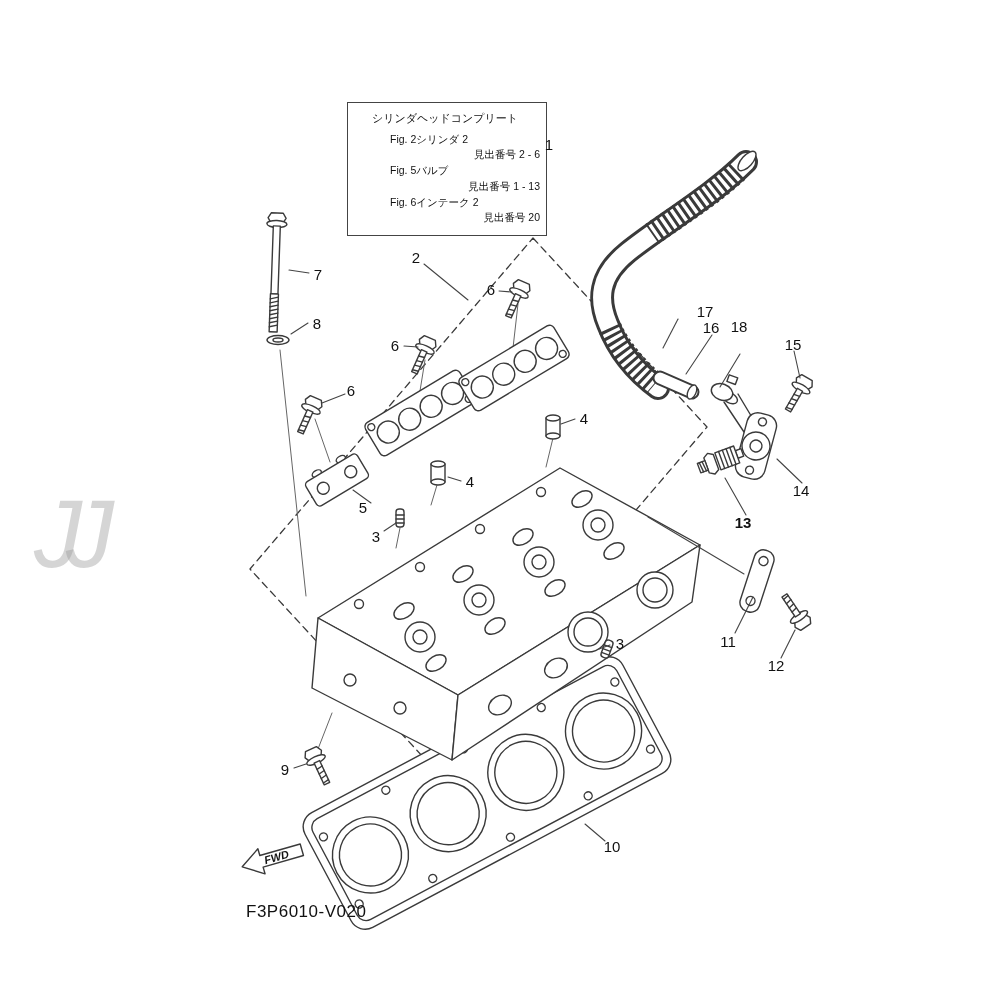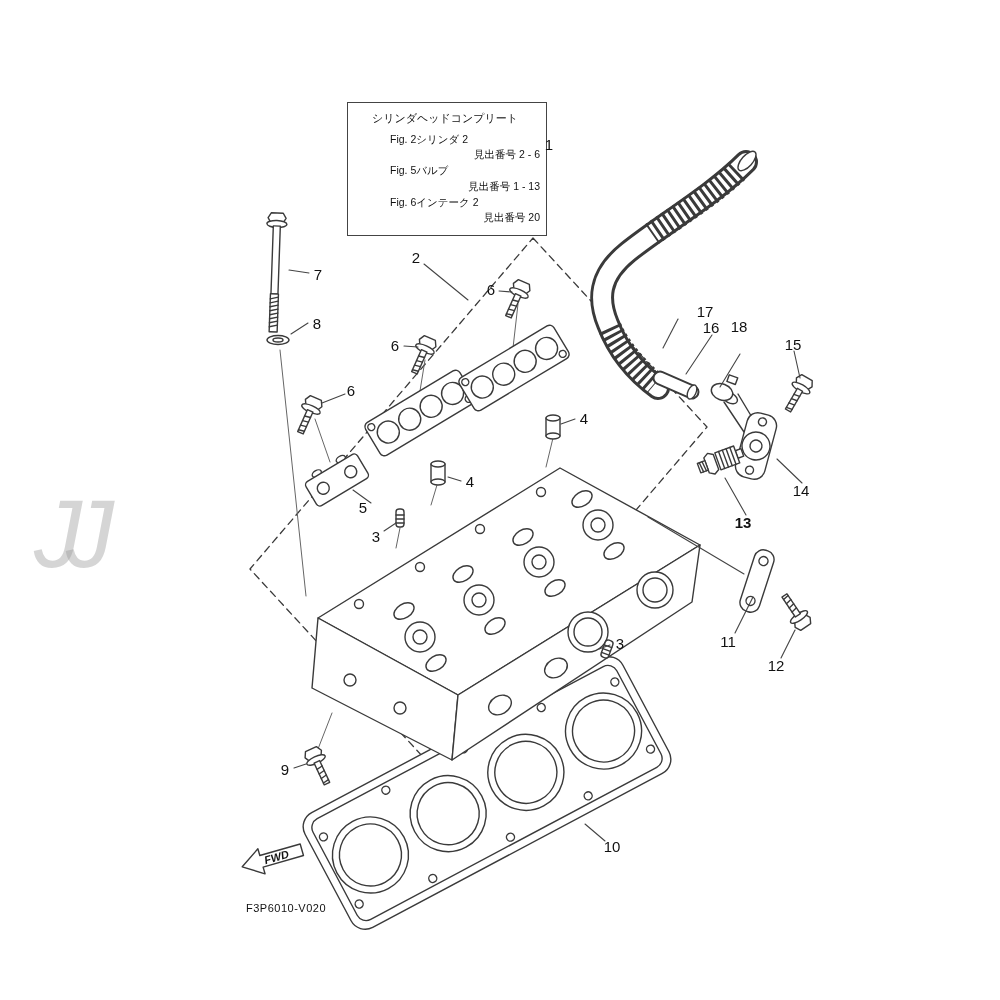--- a/index.html
+++ b/index.html
@@ -28,21 +28,21 @@
   .ib-title{font-size:11px;margin-bottom:5px;}
   .ib-line.fig{padding-left:18px;}
   .ib-line.ref{padding-left:36px;text-align:right;}
   #callouts{position:absolute;left:0;top:0;width:1000px;height:1000px;z-index:4;pointer-events:none;}
   .callout{
     position:absolute;transform:translate(-50%,-50%);
     font-size:15px;color:#111;
   }
   .part-code{
     position:absolute;left:246px;top:902px;z-index:3;
-    font-size:11px;letter-spacing:0.5px;
+    font-size:17px;letter-spacing:0.5px;
   }
 </style>
 </head>
 <body>
 
 <div class="watermark">
   <span class="logo">JJ</span>
 </div>
 
 <svg id="diagram-svg" width="1000" height="1000" viewBox="0 0 1000 1000">

